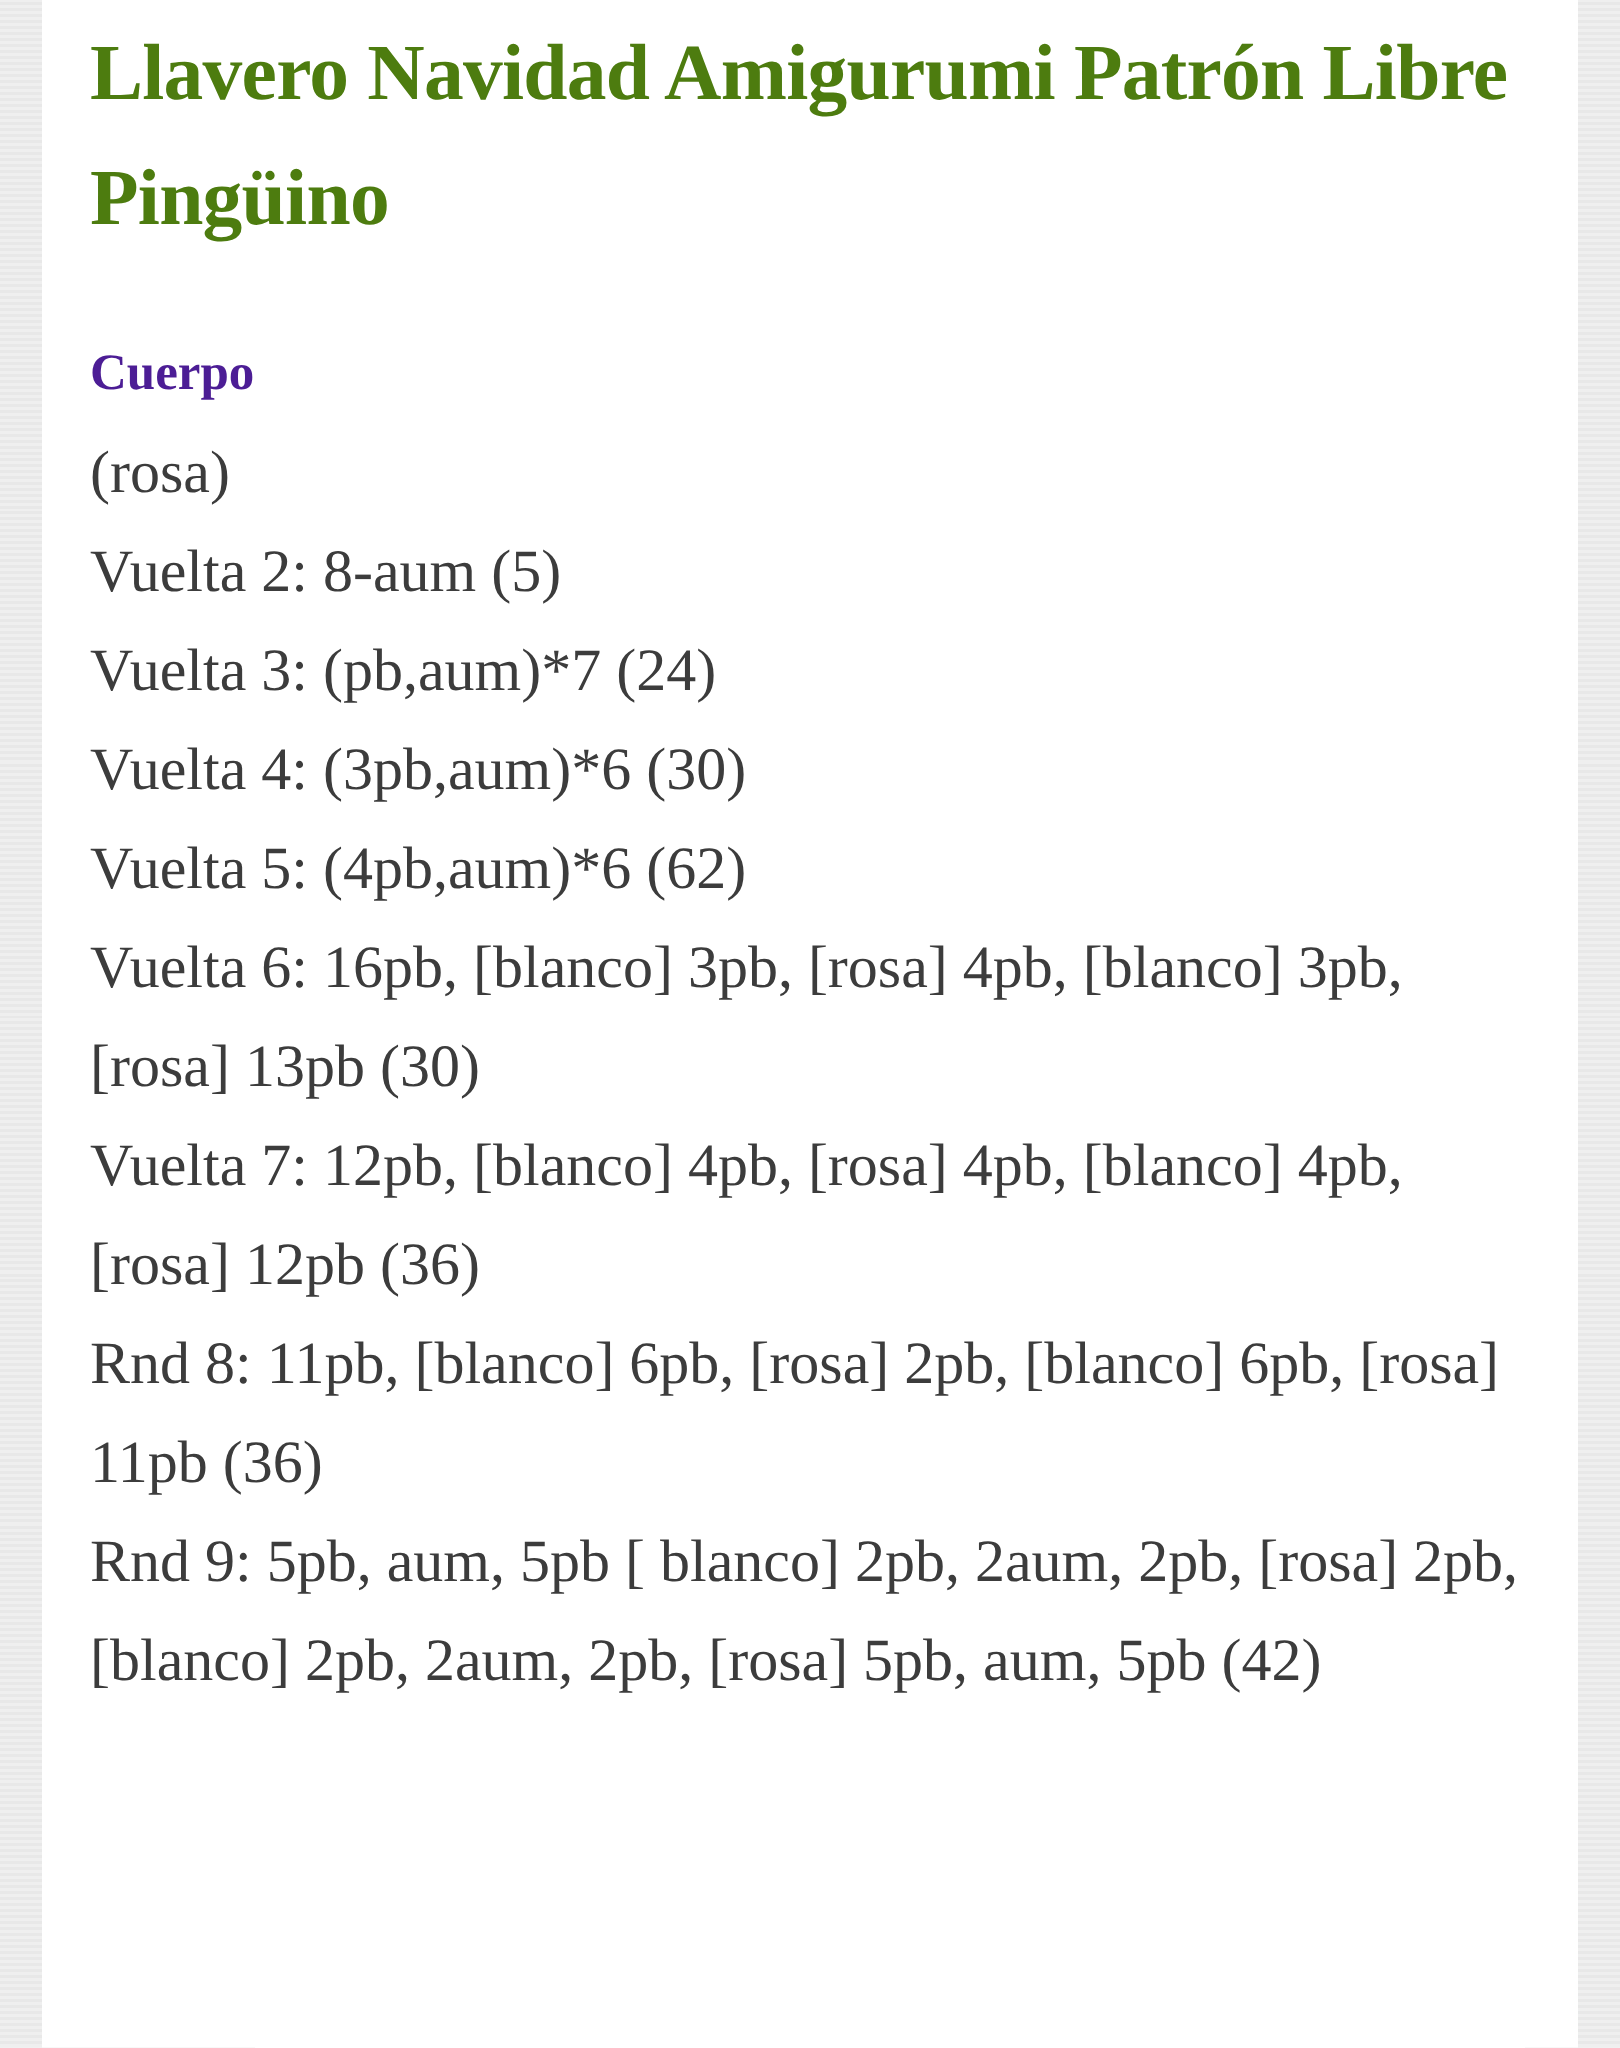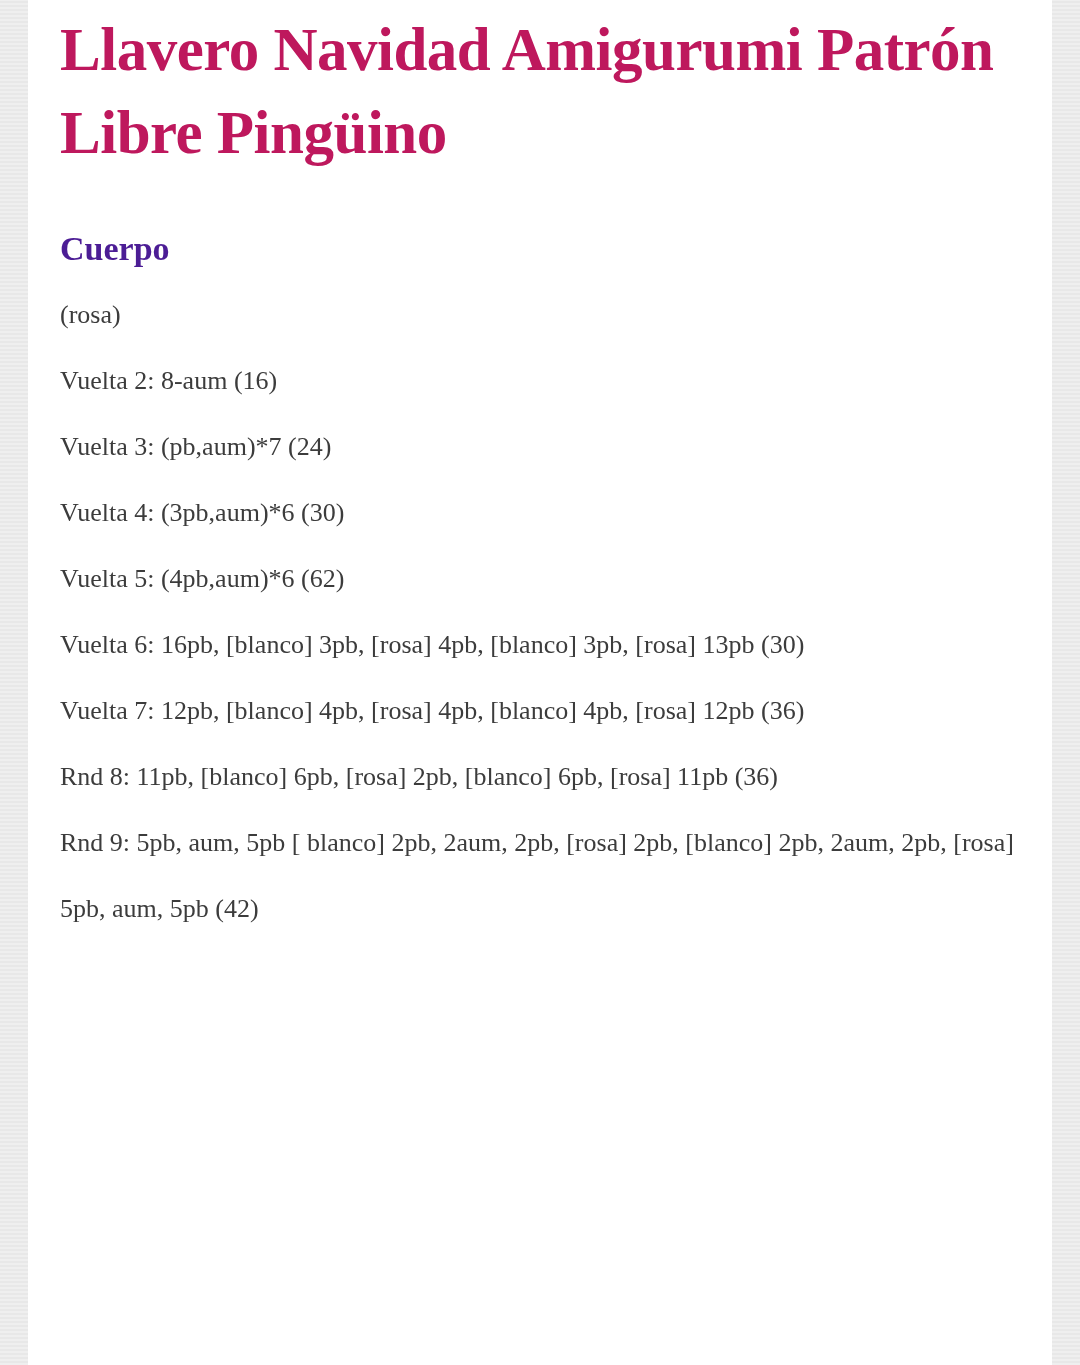--- a/index.html
+++ b/index.html
@@ -50,39 +50,39 @@
     position: absolute;
     left: 32px;
     top: 8px;
     right: 36px;
   }
   h1.title {
     margin: 0;
     padding: 0;
     font-family: "Liberation Serif", serif;
     font-weight: 700;
-    font-size: 61px;
+    font-size: 53px;
     line-height: 83px;
     letter-spacing: -0.5px;
-    color: #be185d;
+    color: #4d7c0f;
   }
   .body-block {
     margin-top: 42px;
   }
   .section-head {
     font-family: "Liberation Serif", serif;
     font-weight: 700;
     font-size: 34px;
     line-height: 66px;
     color: #4c1d95;
   }
   .line {
     font-family: "Liberation Serif", serif;
     font-weight: 400;
-    font-size: 26px;
+    font-size: 40px;
     line-height: 66px;
     color: #3c3c3c;
     white-space: normal;
   }
   .line.wrap {
     line-height: 66px;
   }
 </style>
 </head>
 <body>
@@ -93,21 +93,21 @@
 
     <div class="content">
 
       <h1 class="title">Llavero Navidad Amigurumi Patrón Libre Pingüino</h1>
 
       <div class="body-block">
 
         <div class="section-head">Cuerpo</div>
 
         <div class="line">(rosa)</div>
-        <div class="line">Vuelta 2: 8-aum (16)</div>
+        <div class="line">Vuelta 2: 8-aum (5)</div>
         <div class="line">Vuelta 3: (pb,aum)*7 (24)</div>
         <div class="line">Vuelta 4: (3pb,aum)*6 (30)</div>
         <div class="line">Vuelta 5: (4pb,aum)*6 (62)</div>
         <div class="line wrap">Vuelta 6: 16pb, [blanco] 3pb, [rosa] 4pb, [blanco] 3pb, [rosa] 13pb (30)</div>
         <div class="line wrap">Vuelta 7: 12pb, [blanco] 4pb, [rosa] 4pb, [blanco] 4pb, [rosa] 12pb (36)</div>
         <div class="line wrap">Rnd 8: 11pb, [blanco] 6pb, [rosa] 2pb, [blanco] 6pb, [rosa] 11pb (36)</div>
         <div class="line wrap">Rnd 9: 5pb, aum, 5pb [ blanco] 2pb, 2aum, 2pb, [rosa] 2pb, [blanco] 2pb, 2aum, 2pb, [rosa] 5pb, aum, 5pb (42)</div>
 
       </div>
     </div>

